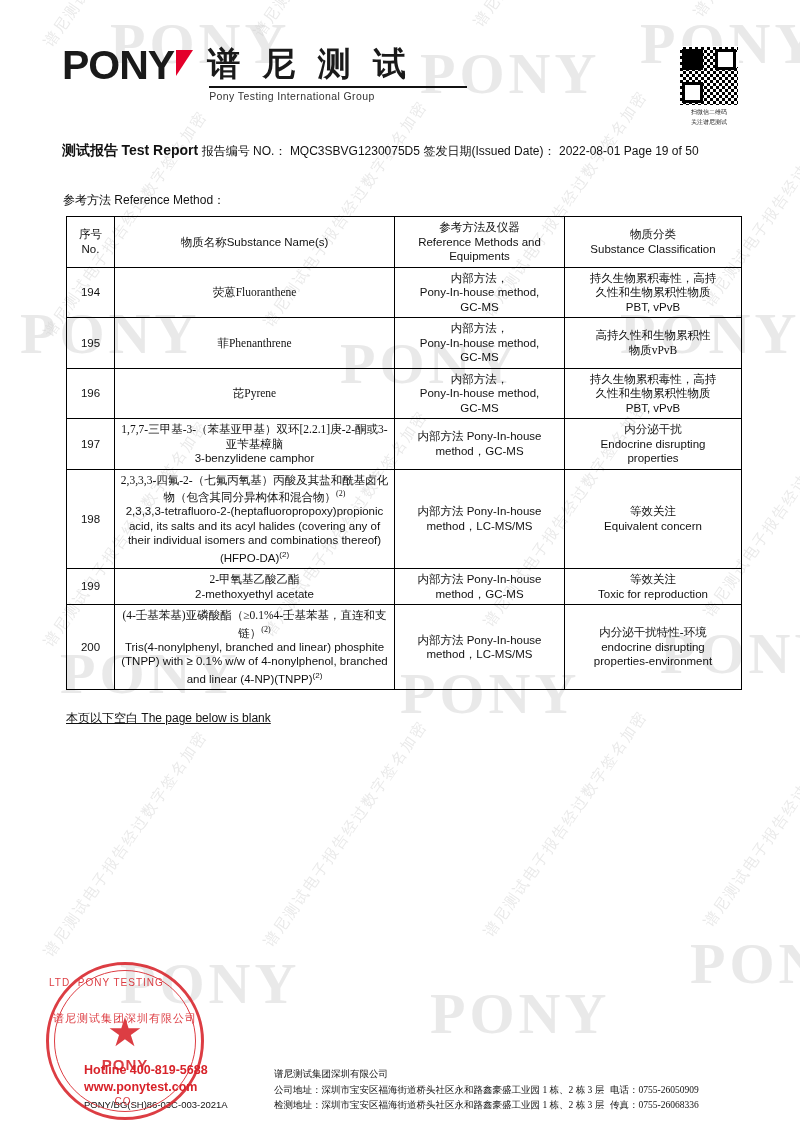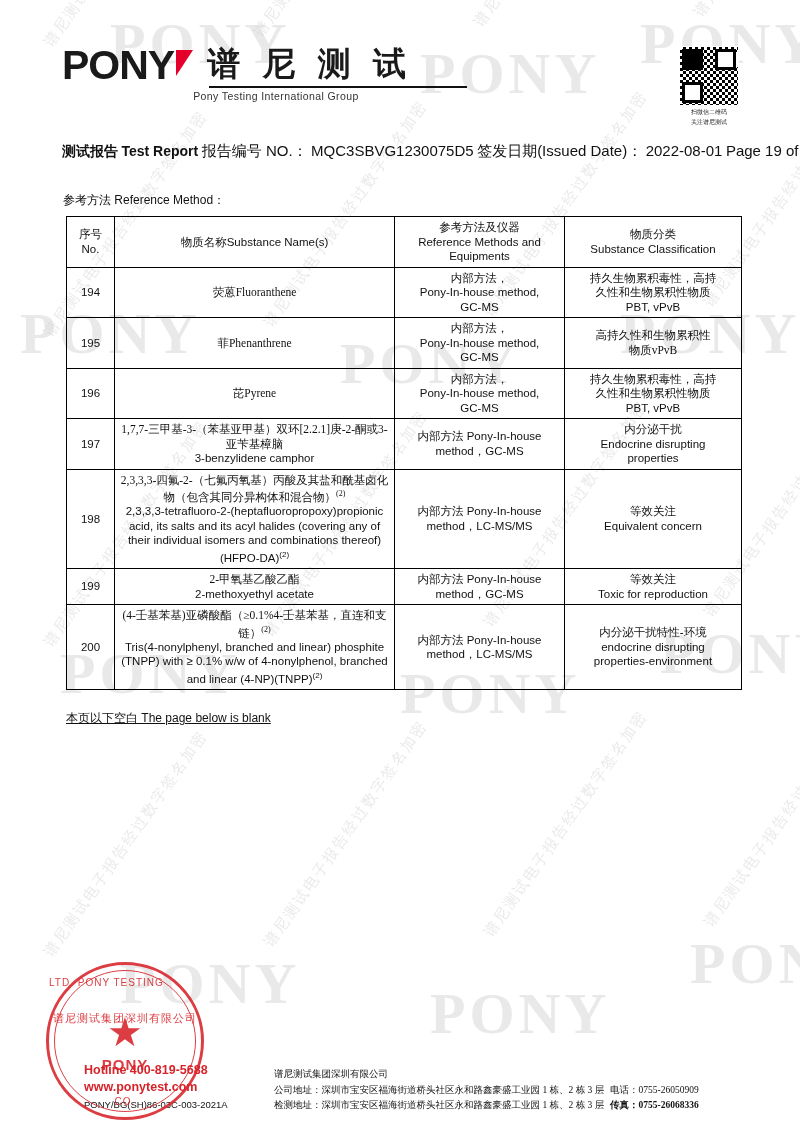--- a/index.html
+++ b/index.html
@@ -89,21 +89,21 @@
     font-size: 33px;
     letter-spacing: 7px;
     color: #1a1a1a;
     margin-left: 14px;
     line-height: 40px;
   }
   .logo-en {
     font-size: 10.5px;
     color: #333;
     letter-spacing: .4px;
-    margin-left: 0;
+    margin-left: 16px;
     margin-top: 1px;
   }
   .logo-rule {
     height: 2px;
     background: #111;
     width: 258px;
     margin-left: 16px;
     margin-top: 2px;
     margin-bottom: 2px;
   }
@@ -155,21 +155,21 @@
     top: 142px;
     left: 62px;
     width: 690px;
     font-size: 12.5px;
     color: #111;
     z-index: 3;
     white-space: nowrap;
   }
   .report-line .cn { font-family: "Liberation Serif", serif; font-size: 13px; }
   .report-line .bold { font-weight: bold; font-size: 14px; }
-  .report-line .sm { font-size: 15px; }
+  .report-line .sm { font-size: 12px; }
 
   
   .ref-label {
     position: absolute;
     top: 192px;
     left: 63px;
     font-size: 12px;
     z-index: 3;
   }
 
@@ -554,18 +554,18 @@
     <div class="foot-right">
       <div class="foot-title">谱尼测试集团深圳有限公司</div>
       <div class="foot-row">
         <span class="lbl">公司地址：</span>
         <span class="val">深圳市宝安区福海街道桥头社区永和路鑫豪盛工业园 1 栋、2 栋 3 层</span>
         <span class="tel" style="width:150px;"><span>电话：</span><span>0755-26050909</span></span>
       </div>
       <div class="foot-row">
         <span class="lbl">检测地址：</span>
         <span class="val">深圳市宝安区福海街道桥头社区永和路鑫豪盛工业园 1 栋、2 栋 3 层</span>
-        <span class="tel" style="width:150px;font-weight:bold;"><span>传真：</span><span>0755-26068336</span></span>
+        <span class="tel" style="width:150px;"><span>传真：</span><span>0755-26068336</span></span>
       </div>
     </div>
   </div>
 
 </div>
 
 </body></html>

